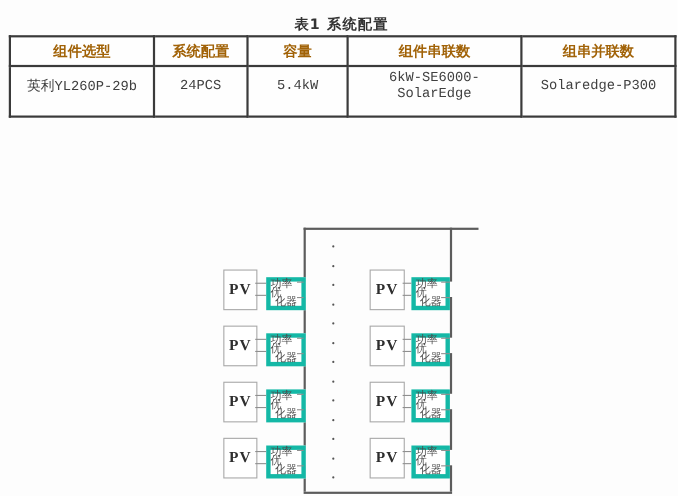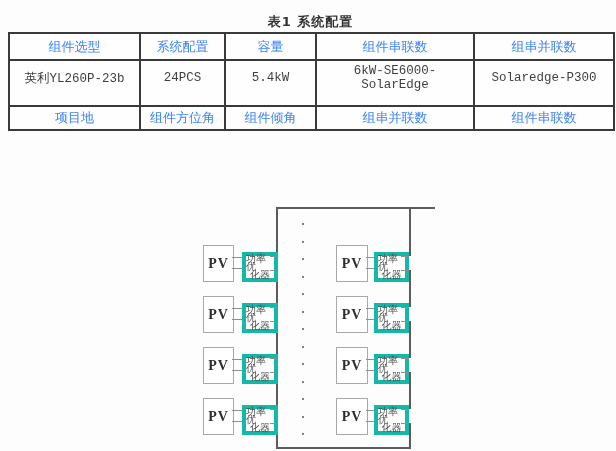--- a/index.html
+++ b/index.html
@@ -12,21 +12,21 @@
     font-weight:bold;font-size:13px;color:#333;letter-spacing:1px;
   }
   table.cfg{
     position:absolute;left:8px;top:32px;width:605px;
     border-collapse:collapse;table-layout:fixed;background:#fefefe;
   }
   table.cfg td{
     border:2px solid #3a3a3a;text-align:center;vertical-align:middle;
     padding:0 3px;overflow:hidden;color:#3a3a3a;
   }
-  tr.hdr td{font-weight:normal;font-size:13px;color:#3b82f6;margin-left:24px;}
+  tr.hdr td{font-weight:bold;font-size:13px;color:#a16207;margin-left:24px;}
   tr.dat td{
     font-size:12.5px;color:#3f3f3f;
     font-family:"Liberation Mono","DejaVu Sans Mono","DejaVu Sans",monospace;
   }
   tr.r0 td{height:25px;}
   tr.r1 td{height:34px;padding-bottom:10px;}
   tr.r2 td{height:22px;}
   tr.r3 td{height:38px;line-height:16px;}
   td.nrb{border-right-style:hidden;}
   td.nlb{border-left-style:hidden;text-align:left;padding-left:7px;}
@@ -63,32 +63,25 @@
     </colgroup>
     <tbody>
         <tr class="hdr r0">
       <td>组件选型</td>
       <td>系统配置</td>
       <td>容量</td>
       <td>组件串联数</td>
       <td>组串并联数</td>
     </tr>
     <tr class="dat r1">
-      <td>英利YL260P-23b</td>
+      <td>英利YL260P-29b</td>
       <td>24PCS</td>
       <td>5.4kW</td>
       <td>6kW-SE6000-SolarEdge</td>
       <td>Solaredge-P300</td>
-    </tr>
-    <tr class="hdr r2">
-      <td>项目地</td>
-      <td>组件方位角</td>
-      <td>组件倾角</td>
-      <td class="nrb">组串并联数</td>
-      <td class="nlb">组件串联数</td>
     </tr>
   </tbody>
     </table>
 
   <div class="diagram">
       <div class="abs hbus" style="left: 276px; top: 12px; width: 159px; height: 2px;"></div>
       <div class="abs hbus" style="left: 276px; top: 252px; width: 135px; height: 2px;"></div>
       <div class="abs vbus" style="left: 276px; top: 12px; width: 2px; height: 49px;"></div>
       <div class="abs vbus" style="left: 276px; top: 75px; width: 2px; height: 37px;"></div>
       <div class="abs vbus" style="left: 276px; top: 126px; width: 2px; height: 37px;"></div>

